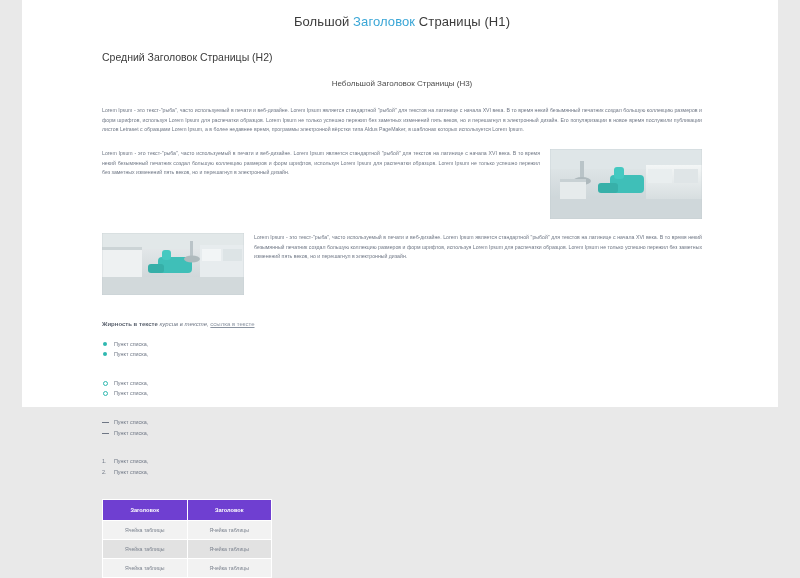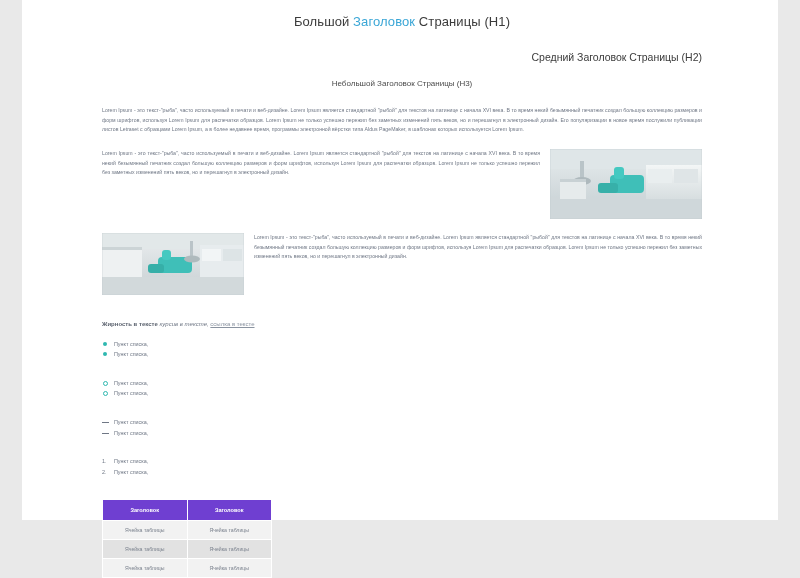--- a/index.html
+++ b/index.html
@@ -11,21 +11,21 @@
     width: 800px;
     height: 578px;
     font-family: "Liberation Sans", sans-serif;
     overflow: hidden;
   }
   .page {
     position: absolute;
     left: 22px;
     top: 0;
     width: 756px;
-    height: 520px;
+    height: 407px;
     background: #ffffff;
     box-sizing: border-box;
   }
   .content {
     position: absolute;
     left: 80px;
     top: 8px;
     width: 600px;
   }
 
@@ -35,21 +35,21 @@
     color: #3b3b3b;
     text-align: center;
     margin: 6px 0 0 0;
     letter-spacing: .1px;
   }
   h1.title .accent { color: #3aa6d6; }
   h2.title {
     font-size: 10.5px;
     font-weight: normal;
     color: #3b3b3b;
-    text-align: right;
+    text-align: left;
     margin: 22px 0 0 0;
   }
   h3.title {
     font-size: 8px;
     font-weight: normal;
     color: #4b4b4b;
     text-align: center;
     margin: 16px 0 0 0;
   }
 

